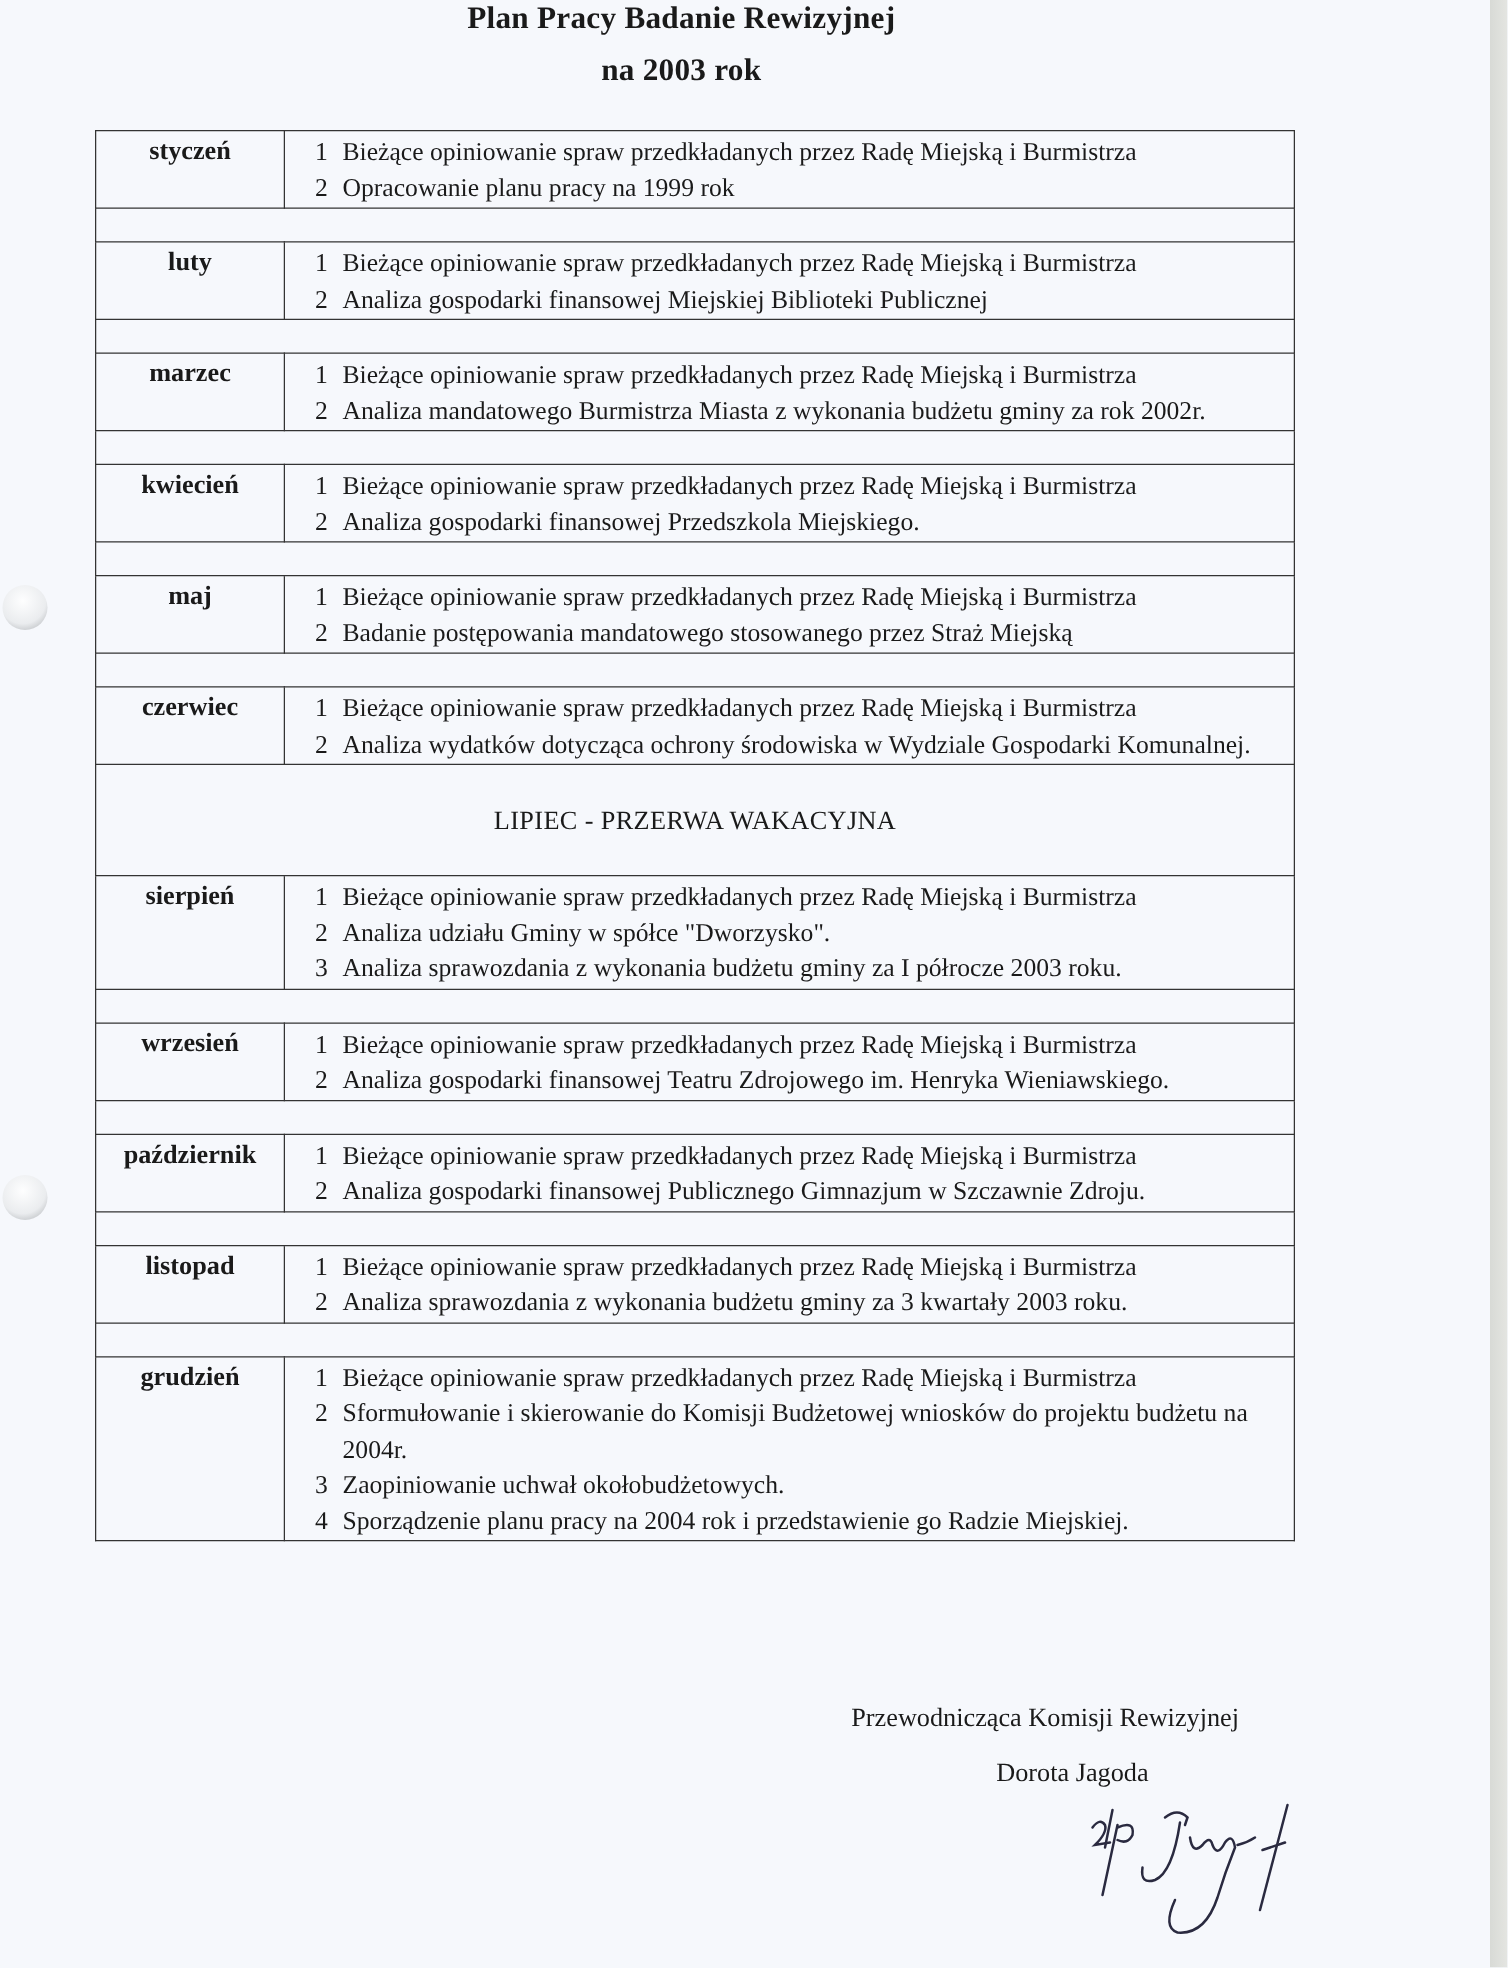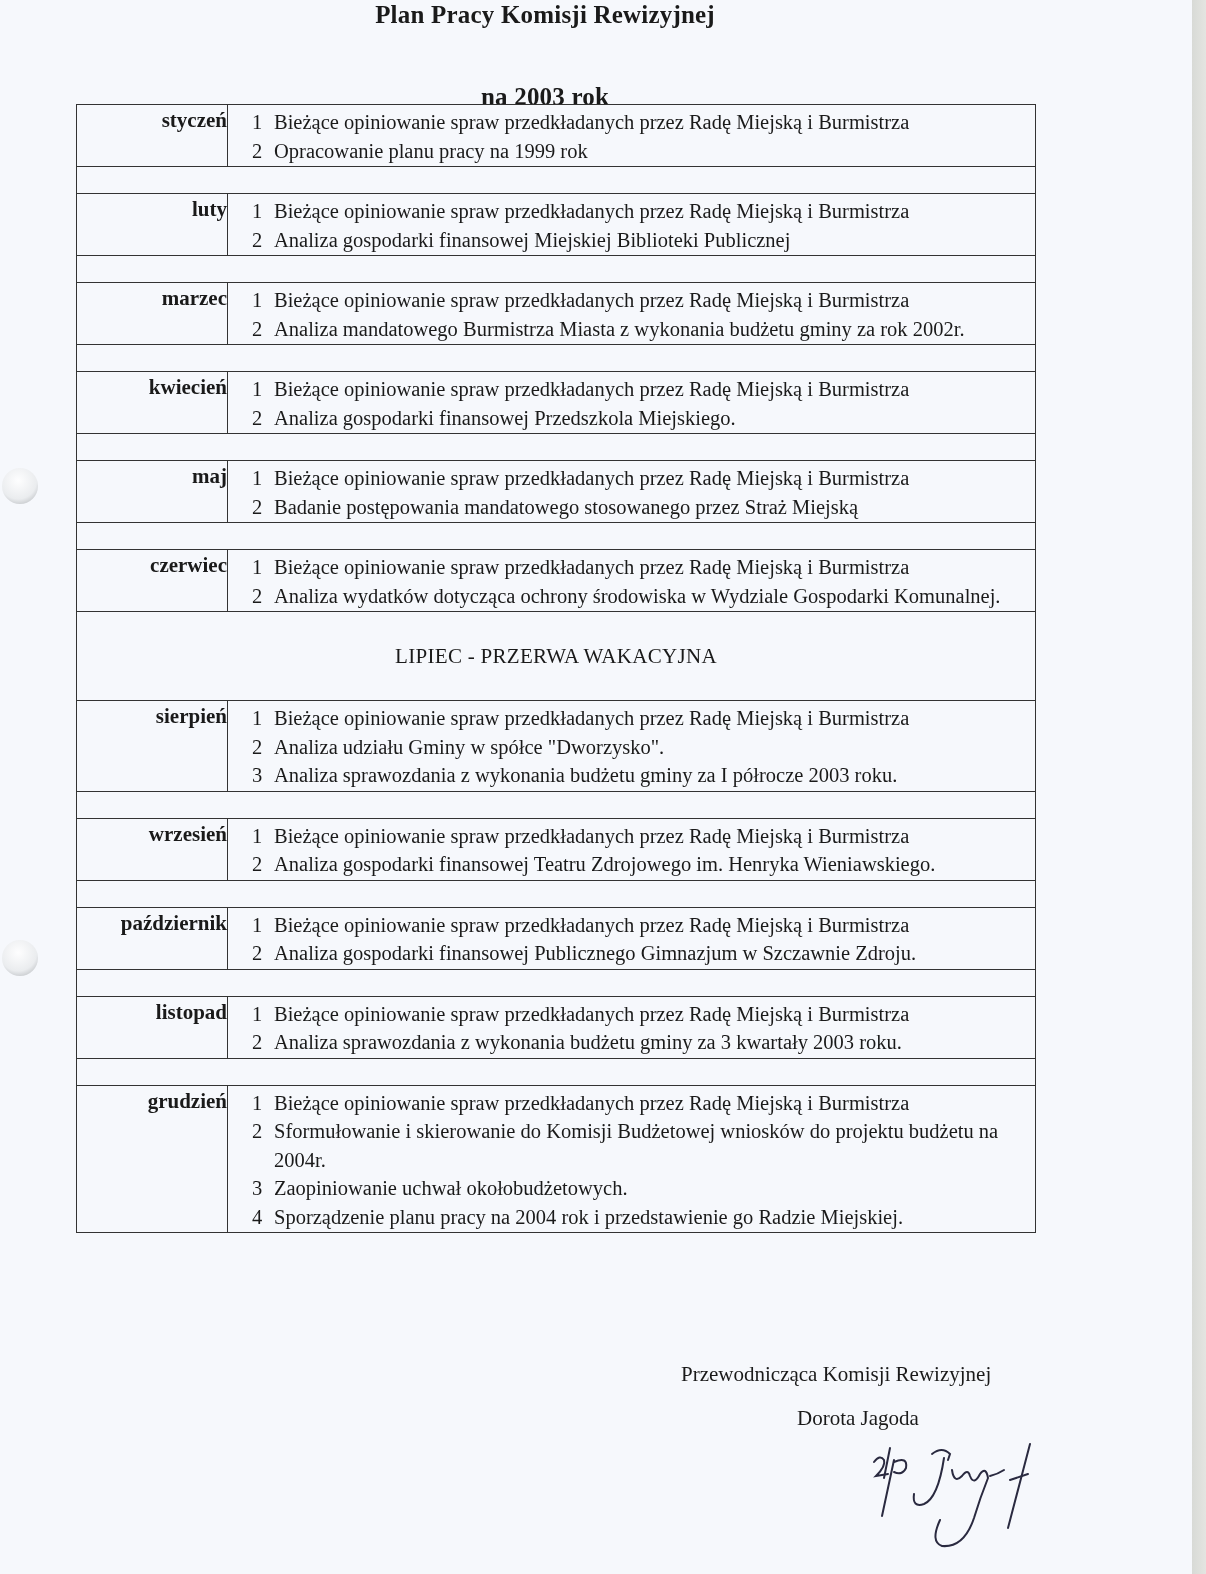--- a/index.html
+++ b/index.html
@@ -20,30 +20,30 @@
   .hole {
     position: absolute; width: 36px; height: 36px; border-radius: 50%;
     background: radial-gradient(circle at 45% 35%, #ffffff 0%, #e8eaec 60%, #9a9ea2 100%);
     opacity: 0.85;
   }
   .title {
     position: absolute; left: 0; width: 1090px; text-align: center;
     font-weight: bold; font-size: 25px; letter-spacing: 0.2px;
   }
   .t1 { top: 1px; }
-  .t2 { top: 43px; margin-top: 40px; }
+  .t2 { top: 43px; }
 
   .plan {
     position: absolute; left: 76px; top: 104px; width: 960px;
     border-collapse: collapse;
     font-size: 20.5px;
   }
   .plan td { border: 1px solid #333; padding: 0; vertical-align: top; }
   .plan td.month {
-    width: 150px; text-align: right; font-weight: bold; font-size: 21px;
+    width: 150px; text-align: center; font-weight: bold; font-size: 21px;
     padding-top: 3px;
   }
   .plan td.tasks { padding: 3px 0 1px 24px; }
   .task { display: flex; line-height: 28.5px; }
   .task .num { width: 22px; flex: none; }
   .task .txt { flex: 1; }
   .plan tr.gap td { height: 26px; }
   .plan tr.break td {
     height: 88px; text-align: center; vertical-align: middle;
     font-weight: normal; font-size: 21px; letter-spacing: 0.3px;
@@ -59,21 +59,21 @@
     position: absolute; left: 860px; top: 1440px; width: 200px; height: 130px;
   }
 </style>
 </head>
 <body>
 
 <div class="page">
   <div class="hole" style="left:2px; top:468px;"></div>
   <div class="hole" style="left:2px; top:940px;"></div>
 
-  <div class="title t1">Plan Pracy Komisji Rewizyjnej</div>
+  <div class="title t1">Plan Pracy Badanie Rewizyjnej</div>
   <div class="title t2">na 2003 rok</div>
 
   <table class="plan">
     <tbody id="plan-body">
         <tr>
           <td class="month">styczeń</td>
           <td class="tasks">
             <div class="task">
               <span class="num">1</span>
               <span class="txt">Bieżące opiniowanie spraw przedkładanych przez Radę Miejską i Burmistrza</span>

